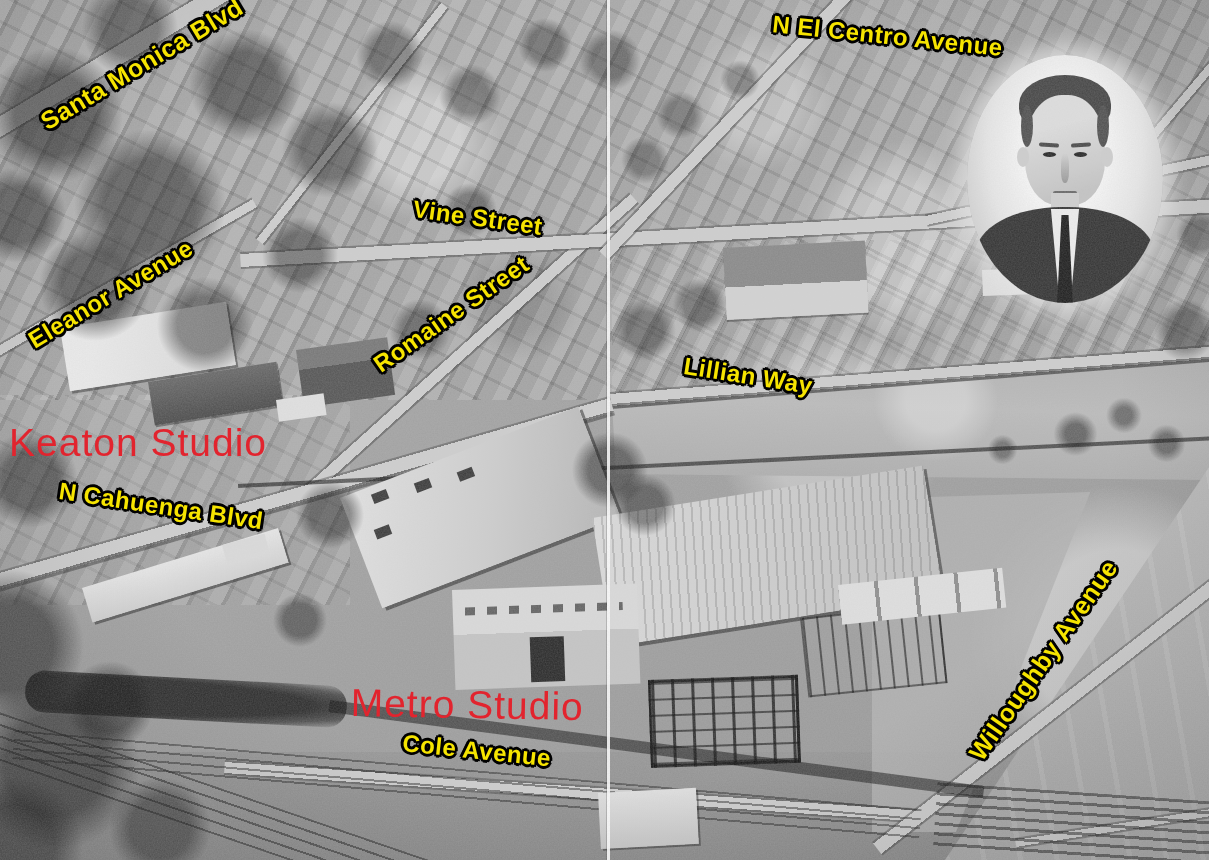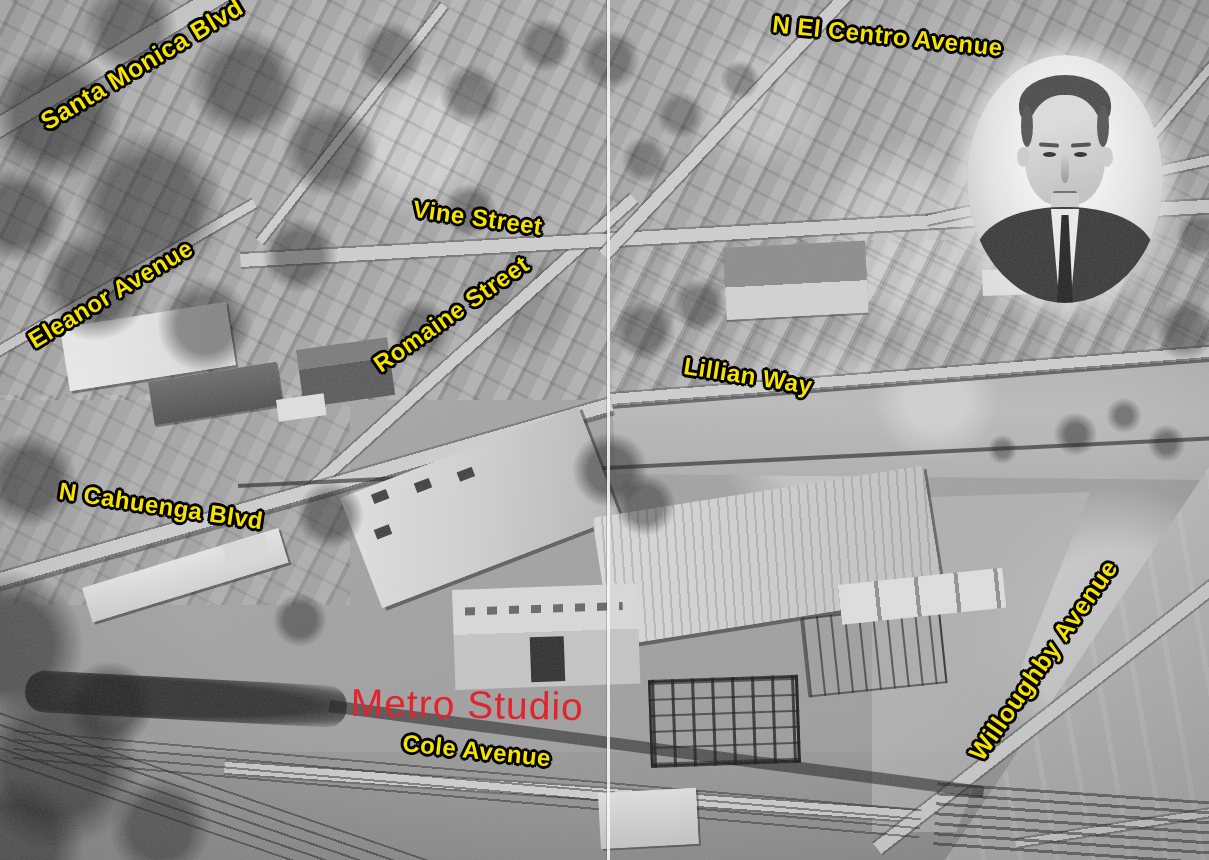--- a/index.html
+++ b/index.html
@@ -303,16 +303,17 @@
   <div class="labels">
     <div class="lbl yellow lbl-santa">Santa Monica Blvd</div>
     <div class="lbl yellow lbl-elcentro">N El Centro Avenue</div>
     <div class="lbl yellow lbl-vine">Vine Street</div>
     <div class="lbl yellow lbl-eleanor">Eleanor Avenue</div>
     <div class="lbl yellow lbl-romaine">Romaine Street</div>
     <div class="lbl yellow lbl-lillian">Lillian Way</div>
     <div class="lbl yellow lbl-cahuenga">N Cahuenga Blvd</div>
     <div class="lbl yellow lbl-cole">Cole Avenue</div>
     <div class="lbl yellow lbl-willoughby">Willoughby Avenue</div>
+    <div class="lbl red lbl-keaton">Keaton Studio</div>
     <div class="lbl red lbl-metro">Metro Studio</div>
   </div>
 
 </div>
 
 </body></html>

